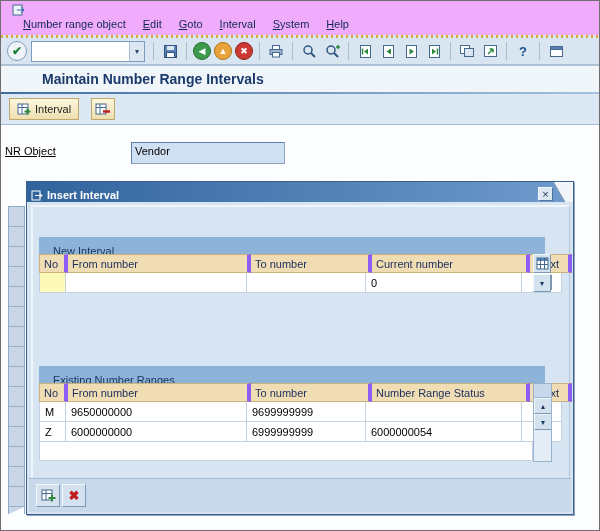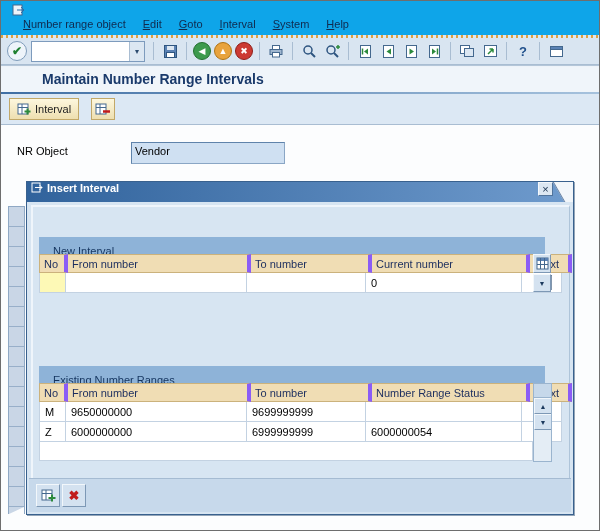--- a/index.html
+++ b/index.html
@@ -1,20 +1,20 @@
 <!DOCTYPE html>
 <html><head>
 <meta charset="utf-8">
 <style>
   html,body{margin:0;padding:0;overflow:hidden;background:#fff;}
   body{width:600px;height:531px;font-family:"Liberation Sans",sans-serif;font-size:11px;color:#000;}
   .window{position:relative;width:598px;height:529px;border:1px solid #6e6e6e;background:#fcfdfe;overflow:hidden;}
 
   
-  .header{position:absolute;left:0;top:0;right:0;height:34px;background:#0ea5e9;}
+  .header{position:absolute;left:0;top:0;right:0;height:34px;background:#f0abfc;}
   .screen-icon{position:absolute;left:11px;top:3px;width:13px;height:12px;}
   .menubar{position:absolute;left:22px;top:17px;display:flex;gap:17px;}
   .menu-item{color:#102a4e;cursor:default;white-space:nowrap;}
   .menu-item::first-letter{text-decoration:underline;}
   .dots{position:absolute;left:0;right:0;top:34px;height:3px;background:repeating-linear-gradient(90deg,#dfa23f 0 2px,#dce7f3 2px 5px);}
 
   
   .toolbar{position:absolute;left:0;right:0;top:37px;height:26px;background:#d9e5f1;border-bottom:1px solid #a9bdd2;display:flex;align-items:center;padding-left:6px;gap:1px;}
   .tb{width:22px;height:21px;display:flex;align-items:center;justify-content:center;background:transparent;border:1px solid transparent;padding:0;font-family:inherit;}
   .tb.enter{width:20px;height:20px;border-radius:50%;background:#eef4fa;border:1px solid #7f9cba;color:#1e8030;font-size:12px;font-weight:bold;}
@@ -36,31 +36,31 @@
   .title-rule{position:absolute;left:0;right:0;top:91px;height:2px;background:linear-gradient(to right,#3f6ea3,#a6c2dd);}
 
   
   .appbar{position:absolute;left:0;right:0;top:93px;height:30px;background:#dce8f4;border-bottom:1px solid #a9bdd2;}
   .app-btn{position:absolute;top:4px;height:22px;display:flex;align-items:center;gap:4px;padding:0 7px;background:linear-gradient(#fdf7de,#eedfb0);border:1px solid #c2a868;font-size:11px;color:#222;font-family:inherit;}
   .app-btn.b1{left:8px;}
   .app-btn.b2{left:90px;padding:0 3px;}
 
   
   .workarea{position:absolute;left:0;right:0;top:124px;bottom:0;background:#fcfdfe;}
-  .nr-label{position:absolute;left:16px;top:20px;color:#000;}
+  .nr-label{position:absolute;left:4px;top:20px;color:#000;text-decoration:underline;}
   .nr-field{position:absolute;left:130px;top:17px;width:146px;height:18px;background:#cfe0f2;border:1px solid #8aa6c5;border-top-color:#5f83ab;border-left-color:#5f83ab;padding:2px 3px 0;}
 
   
   .rowstrip{position:absolute;left:7px;top:81px;width:15px;border:1px solid #8fa8c4;border-bottom:none;}
   .rowcell{height:19px;background:#c9d6e6;border-bottom:1px solid #98afc9;}
   .strip-end{width:0;height:0;border-left:15px solid #c9d6e6;border-bottom:7px solid transparent;}
 
   
   .dlg{position:absolute;left:25px;top:56px;width:546px;height:332px;background:#d7e5f2;border:1px solid #39618e;box-shadow:1px 1px 0 #93a5b8;}
-  .dlg-title{position:relative;height:19px;background:linear-gradient(to right,#31639c,#6f9bcd);display:flex;align-items:flex-start;padding:0 20px 1px 4px;overflow:hidden;}
+  .dlg-title{position:relative;height:19px;background:linear-gradient(to right,#31639c,#6f9bcd);display:flex;align-items:flex-end;padding:0 20px 1px 4px;overflow:hidden;}
   .dlg-title .txt{color:#fff;font-weight:bold;margin-left:4px;flex:1;}
   .dlg-close{width:15px;height:14px;background:#dce7f2;border:1px solid #f4f8fc;border-right-color:#51749c;border-bottom-color:#51749c;color:#17314f;font-size:11px;line-height:11px;text-align:center;padding:0;font-family:inherit;}
   .fold{position:absolute;right:-6px;top:-3px;width:20px;height:24px;background:#f2f6fa;border-left:1px solid #5e7差a0;border-left:1px solid #5e7ba0;transform:skewX(30deg);}
   .dlg-panel{position:absolute;left:4px;top:23px;width:536px;height:272px;background:#d7e5f2;border-top:2px solid #eff5fb;border-left:2px solid #eff5fb;border-right:1px solid #aec4d9;border-bottom:1px solid #aec4d9;}
 
   .band{position:absolute;left:12px;width:492px;height:17px;background:#8eb3d8;color:#14345e;padding:8px 0 0 14px;}
   .band.b-new{top:55px;}
   .band.b-exist{top:184px;}
 
   .trow{position:absolute;left:12px;display:flex;height:19px;}

